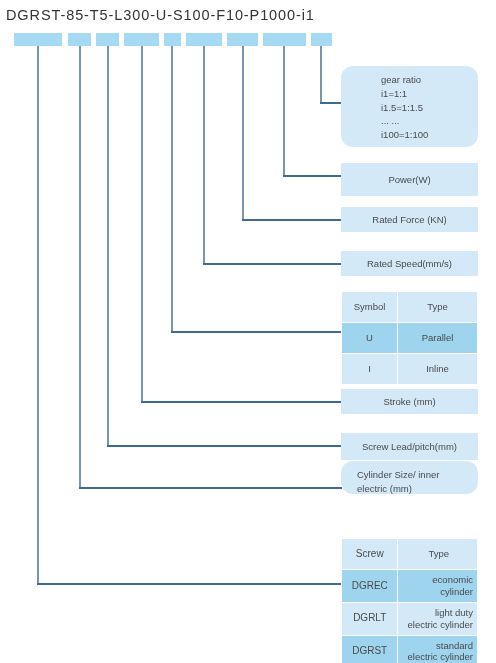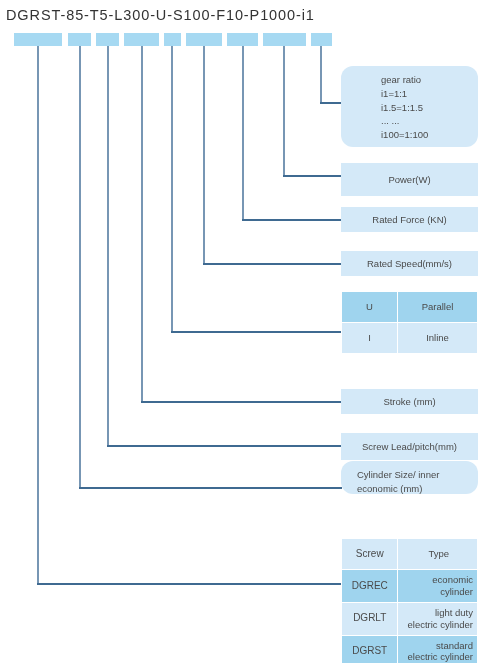--- a/index.html
+++ b/index.html
@@ -113,25 +113,29 @@
   <div class="box center" style="top:389px;height:25px;">
     <span>Stroke (mm)</span>
   </div>
 
   <div class="box center" style="top:433px;height:27px;">
     <span>Screw Lead/pitch(mm)</span>
   </div>
 
   <div class="box pad" style="top:461px;height:33px;">
     <span class="ln">Cylinder Size/ inner</span>
-    <span class="ln">economic (mm)</span>
+    <span class="ln">electric (mm)</span>
   </div>
 
   <table class="tbl sym" style="top:291px;">
     <tbody>
+        <tr>
+      <td class="c-sym">Symbol</td>
+      <td class="c-typ">Type</td>
+    </tr>
     <tr>
       <td class="c-sym hl">U</td>
       <td class="c-typ hl">Parallel</td>
     </tr>
     <tr>
       <td class="c-sym">I</td>
       <td class="c-typ">Inline</td>
     </tr>
   </tbody>
     </table>

